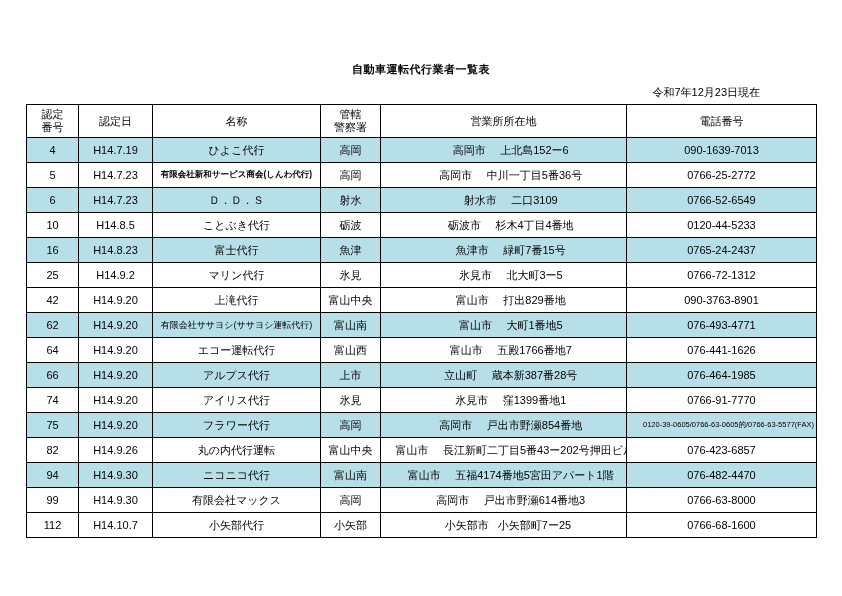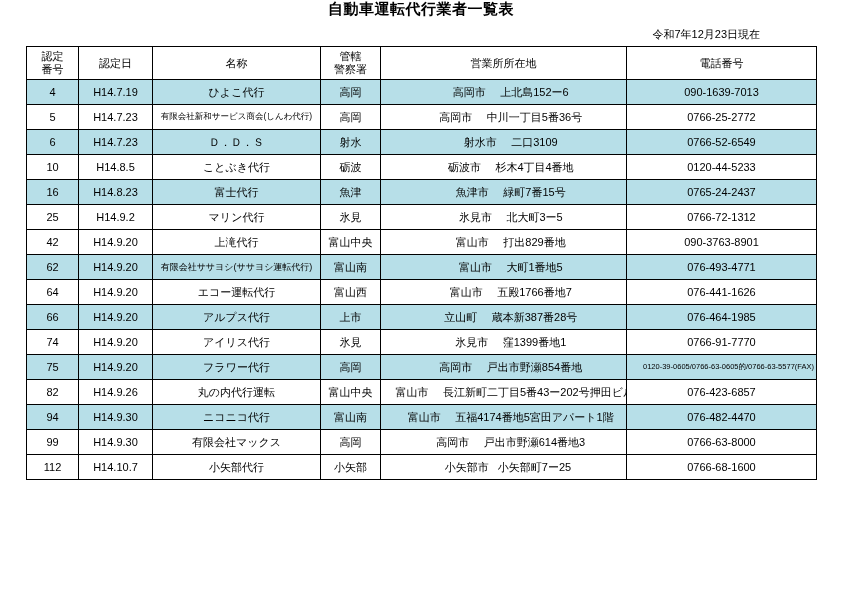--- a/index.html
+++ b/index.html
@@ -15,22 +15,23 @@
     overflow: hidden;
   }
   .page {
     position: relative;
     width: 842px;
     height: 596px;
     box-sizing: border-box;
   }
   .title {
     text-align: center;
-    font-size: 15px;
+    font-size: 11px;
     font-weight: bold;
+    margin-top: 62px;
     letter-spacing: 0.5px;
   }
   .asof {
     text-align: right;
     font-size: 11px;
     margin-top: 8px;
     padding-right: 82px;
   }
   .table-wrap {
     margin: 4px auto 0 auto;
@@ -70,21 +71,21 @@
 
   td.addr {
     text-align: left;
     padding-left: 6px;
   }
   td.addr .city {
     display: inline-block;
     width: 62px;
   }
   td.name.small { font-size: 9px; }
-  td.name.xsmall { font-size: 8.5px; }
+  td.name.xsmall { font-size: 8.5px; font-weight: bold; }
   td.tel.small { font-size: 7.5px; padding-left: 14px; }
   .hdr-two-line { line-height: 1.1; }
 </style>
 </head>
 <body>
 
 <div class="page">
 
   <div class="title">自動車運転代行業者一覧表</div>
 

